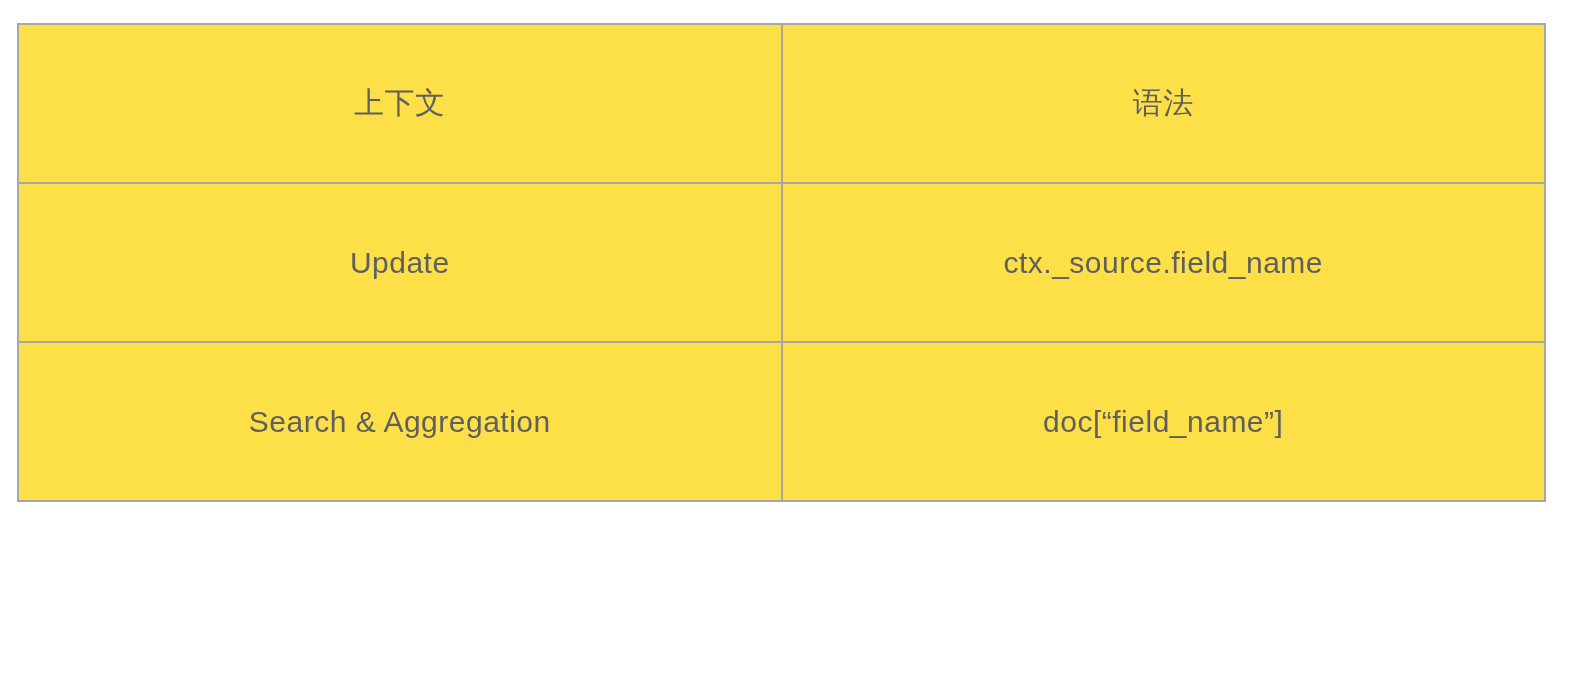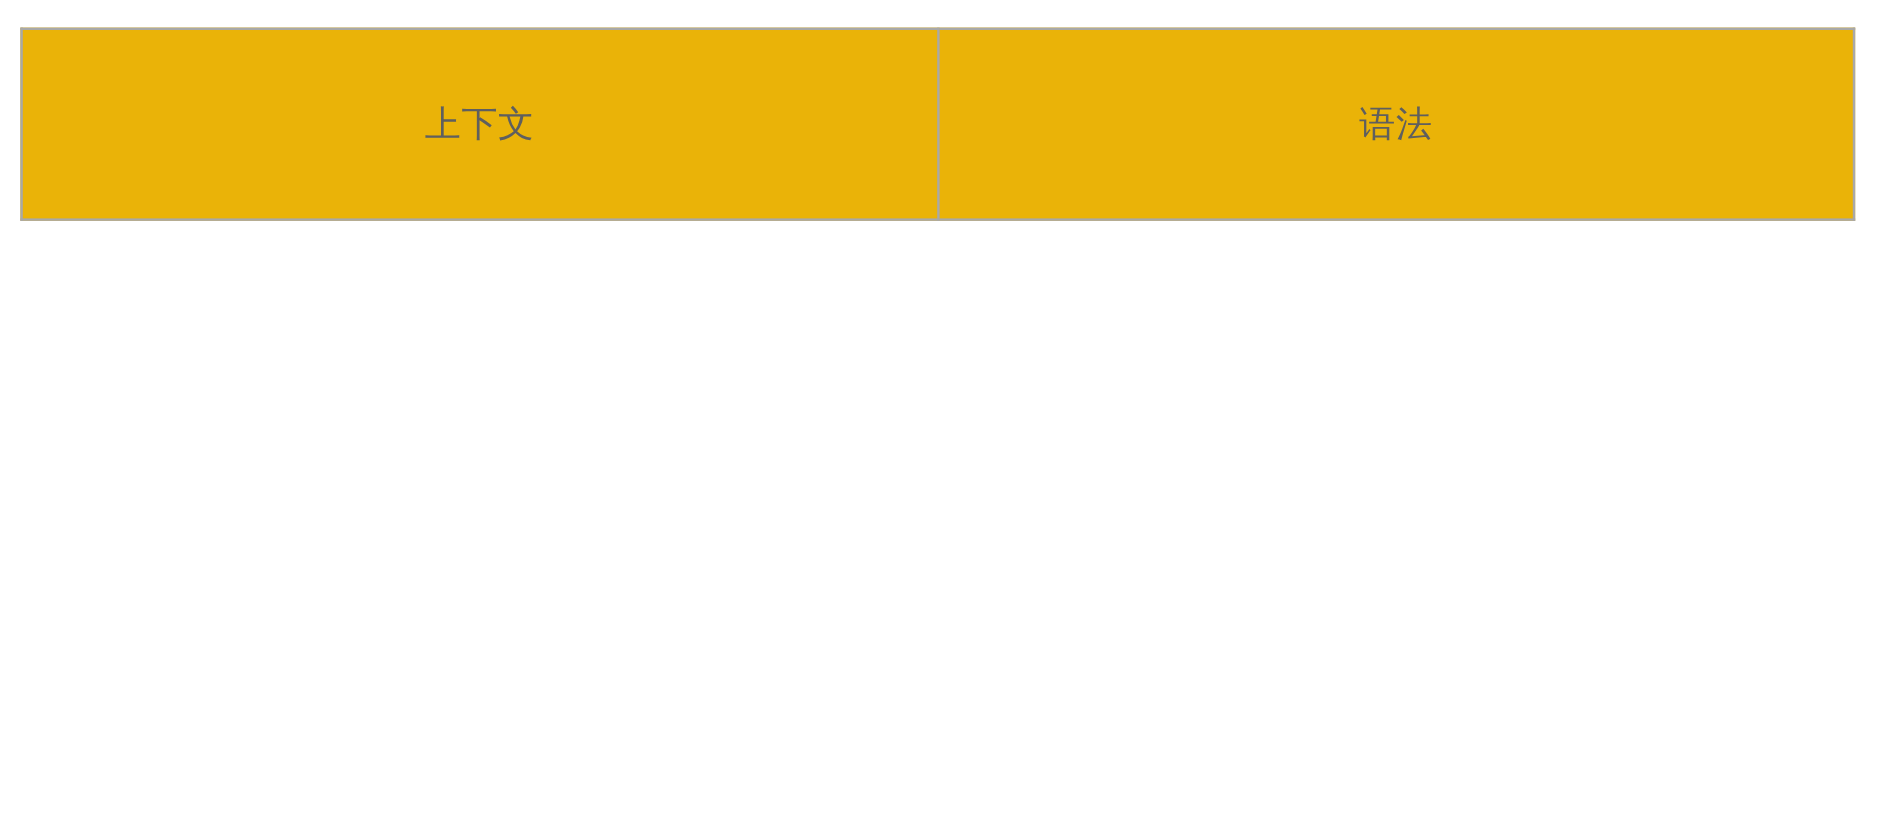--- a/index.html
+++ b/index.html
@@ -8,21 +8,21 @@
     background: #ffffff;
     width: 1570px;
     height: 678px;
     font-family: "Liberation Sans", "DejaVu Sans", sans-serif;
   }
   .doc-table {
     border-collapse: collapse;
     table-layout: fixed;
     margin: 23px 24px 17px 17px;
     width: 1529px;
-    background: #eab308;
+    background: #fde047;
   }
   .doc-table th,
   .doc-table td {
     border: 2px solid #a8a8a8;
     height: 157px;
     text-align: center;
     vertical-align: middle;
     font-size: 30px;
     font-weight: 400;
     color: #5f5f5f;
@@ -40,14 +40,22 @@
     <col class="col-context">
     <col class="col-syntax">
   </colgroup>
   <thead>
     <tr>
       <th>上下文</th>
       <th>语法</th>
     </tr>
   </thead>
   <tbody>
+    <tr>
+      <td>Update</td>
+      <td>ctx._source.field_name</td>
+    </tr>
+    <tr>
+      <td>Search &amp; Aggregation</td>
+      <td>doc[“field_name”]</td>
+    </tr>
   </tbody>
 </table>
 
 </body></html>

